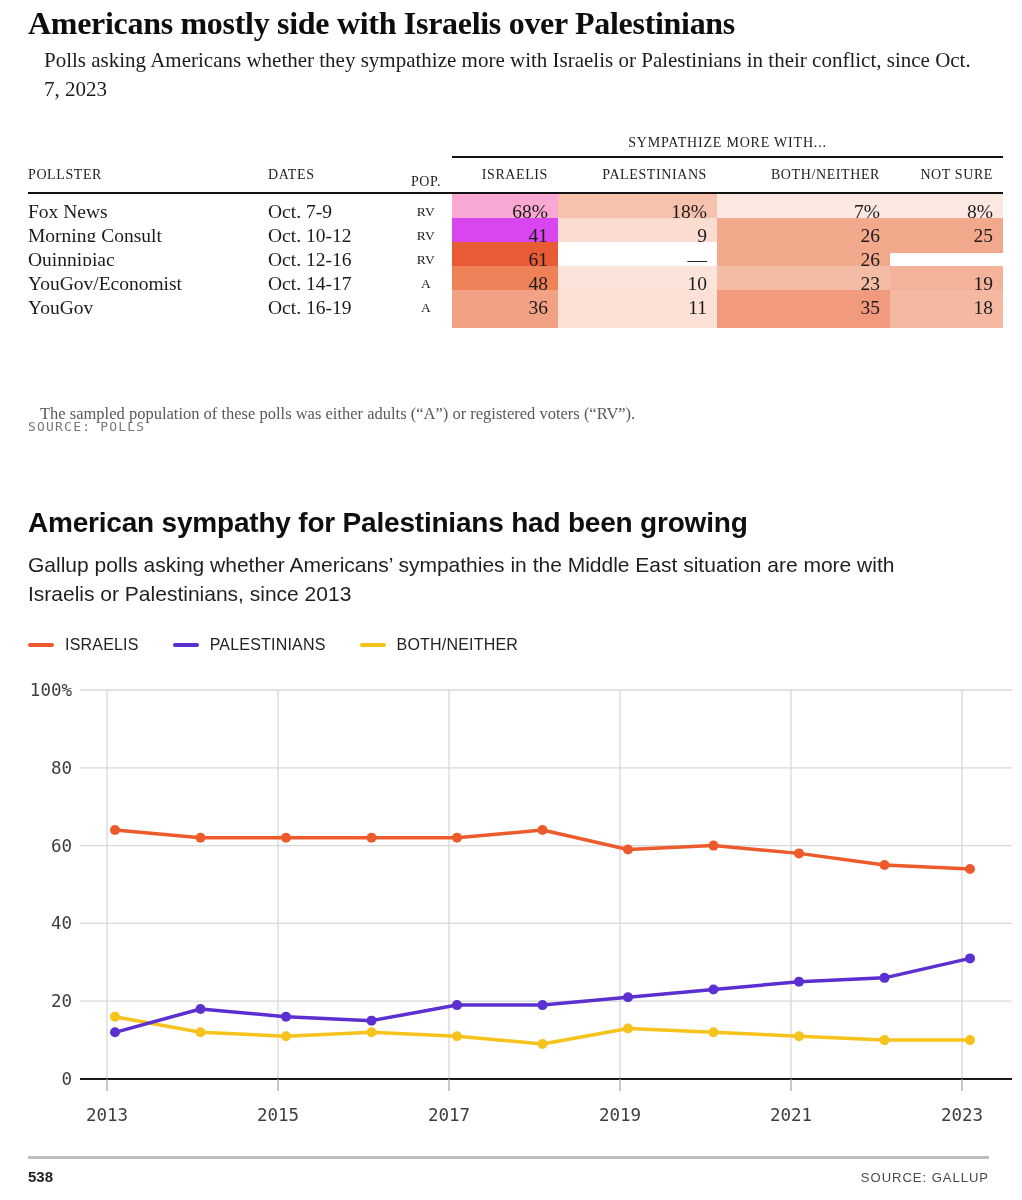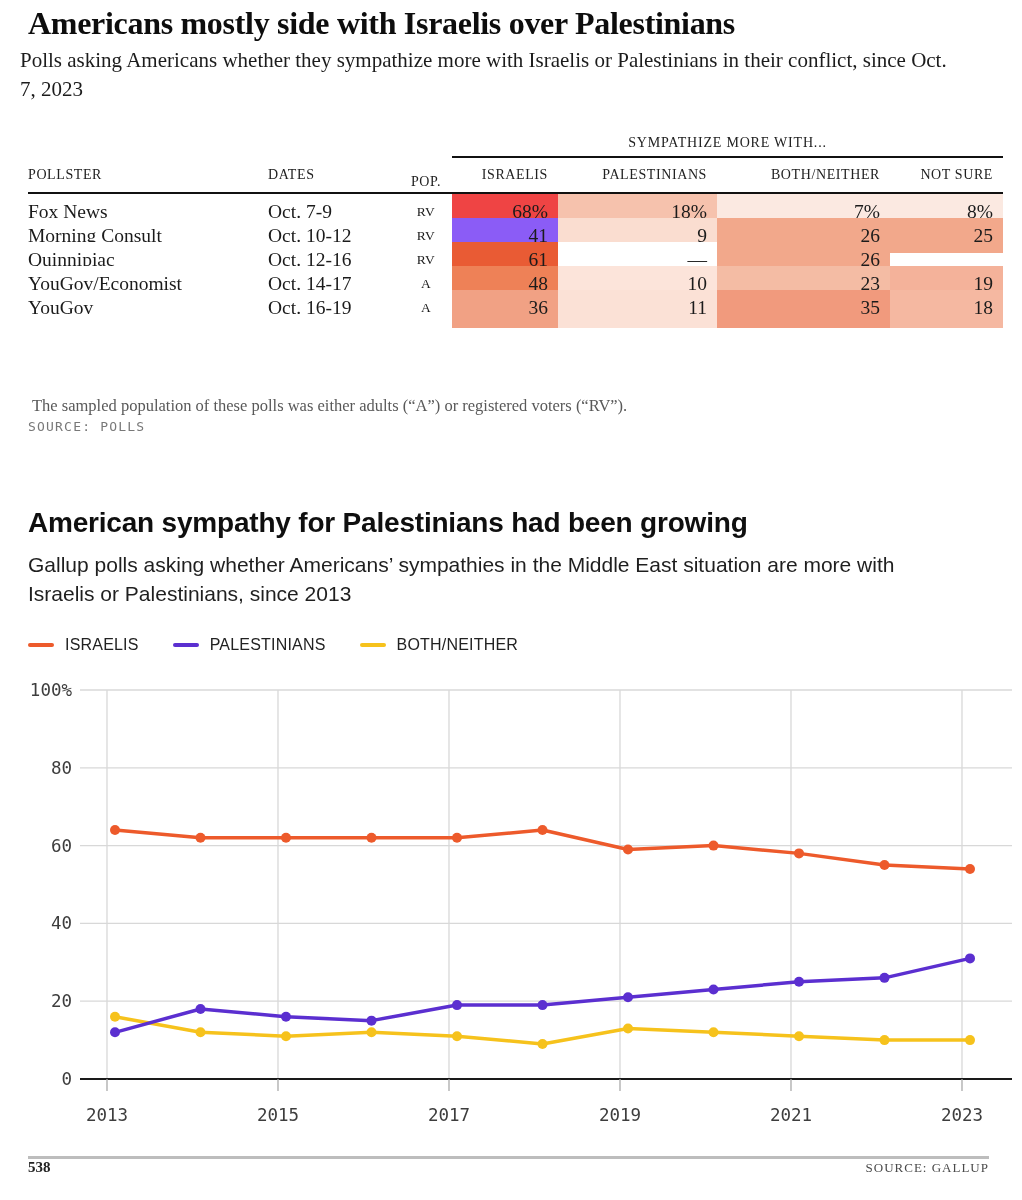--- a/index.html
+++ b/index.html
@@ -3,41 +3,41 @@
 <meta charset="utf-8">
 <style>
   html,body{margin:0;padding:0;background:#fff;}
   .page{position:relative;width:1022px;height:1200px;background:#fff;overflow:hidden;
         font-family:"Liberation Serif","DejaVu Serif",serif;color:#1a1a1a;}
 
   
   .t1{position:absolute;top:4px;left:28px;width:966px;margin:0;
       font-family:"Liberation Serif","DejaVu Serif",serif;font-weight:700;
       font-size:32px;line-height:38px;color:#0d0d0d;letter-spacing:-0.3px;}
-  .sub1{position:absolute;top:46px;left:20px;width:940px;margin:0;
+  .sub1{position:absolute;top:46px;left:44px;width:940px;margin:0;
         font-size:21px;line-height:29px;color:#1c1c1c;}
 
   .polltable{position:absolute;top:126px;left:28px;width:975px;}
   .tgrid{display:grid;grid-template-columns:240px 132px 52px 106px 159px 173px 113px;}
   .span-row{height:32px;align-items:end;}
   .span-cell{grid-column:4 / -1;text-align:center;border-bottom:2px solid #111;
              padding-bottom:5px;font-size:14px;letter-spacing:0.8px;color:#222;}
   .thead{height:34px;border-bottom:2.5px solid #111;align-items:center;}
   .th{font-size:14px;letter-spacing:0.6px;color:#222;}
   .th.val{text-align:right;padding-right:10px;}
   .th.pop{text-align:center;margin-top:13px;}
   .trow{height:24px;}
   .td{box-sizing:border-box;height:38px;line-height:35px;font-size:19.5px;color:#1b1b1b;}
   .td.left{border-bottom:1px solid #e3e3e3;background:#fff;}
   .trow:last-child .td.left{border-bottom:none;}
   .td.pop{text-align:center;font-size:13.5px;font-weight:400;letter-spacing:0.5px;}
   .td.val{text-align:right;padding-right:10px;border-bottom:3px solid #fff;}
   .trow:last-child .td.val{border-bottom:none;}
 
-  .footnote{position:absolute;top:392px;left:28px;width:966px;margin:4px;
+  .footnote{position:absolute;top:392px;left:28px;width:966px;margin:12px;
             font-size:16.5px;color:#595959;}
   .tsource{position:absolute;top:419px;left:28px;margin:0;
            font-family:"DejaVu Sans Mono","Liberation Mono",monospace;
            font-size:13px;letter-spacing:1.2px;color:#787878;}
 
   
   .t2{position:absolute;top:506px;left:28px;width:966px;margin:0;
       font-family:"Liberation Sans","DejaVu Sans",sans-serif;font-weight:700;
       font-size:28px;line-height:34px;color:#0f0f0f;letter-spacing:-0.2px;}
   .sub2{position:absolute;top:550px;left:28px;width:920px;margin:0;
@@ -48,23 +48,23 @@
   .legend-item{display:flex;align-items:center;gap:11px;}
   .swatch{width:26px;height:4.5px;border-radius:3px;display:inline-block;}
   .legend-label{font-size:16px;letter-spacing:0.2px;color:#222;}
 
   .chart{position:absolute;top:664px;left:0;}
   .axis-label{font-family:"DejaVu Sans Mono","Liberation Mono",monospace;
               font-size:17.5px;fill:#3d3d3d;}
 
   
   .footer{position:absolute;top:1156px;left:28px;width:961px;
-          border-top:3px solid #bdbdbd;
+          border-top:3px solid #bdbdbd;padding-top:9px;
           display:flex;justify-content:space-between;align-items:baseline;
-          font-family:Liberation Serif, serif;}
+          font-family:Liberation Sans, sans-serif;}
   .brand{font-size:15px;font-weight:700;color:#222;}
   .fsource{font-size:13px;letter-spacing:1px;color:#4a4a4a;}
 </style>
 </head>
 <body>
 
 <div class="page">
 
   <h1 class="t1">Americans mostly side with Israelis over Palestinians</h1>
   <p class="sub1">Polls asking Americans whether they sympathize more with Israelis or Palestinians in their conflict, since Oct. 7, 2023</p>
@@ -80,30 +80,30 @@
       <div class="th val">ISRAELIS</div>
       <div class="th val">PALESTINIANS</div>
       <div class="th val">BOTH/NEITHER</div>
       <div class="th val">NOT SURE</div>
     </div>
     <div>
         <div class="tgrid trow">
           <div class="td left">Fox News</div>
           <div class="td left">Oct. 7-9</div>
           <div class="td left pop">RV</div>
-          <div class="td val" style="background: #ef4444;">68%</div>
+          <div class="td val" style="background: #f9a8d4;">68%</div>
           <div class="td val" style="background: rgb(246, 194, 173);">18%</div>
           <div class="td val" style="background: rgb(251, 233, 225);">7%</div>
           <div class="td val" style="background: rgb(251, 233, 225);">8%</div>
         </div>
         <div class="tgrid trow">
           <div class="td left">Morning Consult</div>
           <div class="td left">Oct. 10-12</div>
           <div class="td left pop">RV</div>
-          <div class="td val" style="background: #8b5cf6; text-align: right;">41</div>
+          <div class="td val" style="background: #d946ef; text-align: right;">41</div>
           <div class="td val" style="background: rgb(250, 221, 208);">9</div>
           <div class="td val" style="background: rgb(242, 168, 139);">26</div>
           <div class="td val" style="background: rgb(242, 168, 139);">25</div>
         </div>
         <div class="tgrid trow">
           <div class="td left">Quinnipiac</div>
           <div class="td left">Oct. 12-16</div>
           <div class="td left pop">RV</div>
           <div class="td val" style="background: rgb(233, 91, 52);">61</div>
           <div class="td val" style="background: rgb(255, 255, 255);">—</div>

